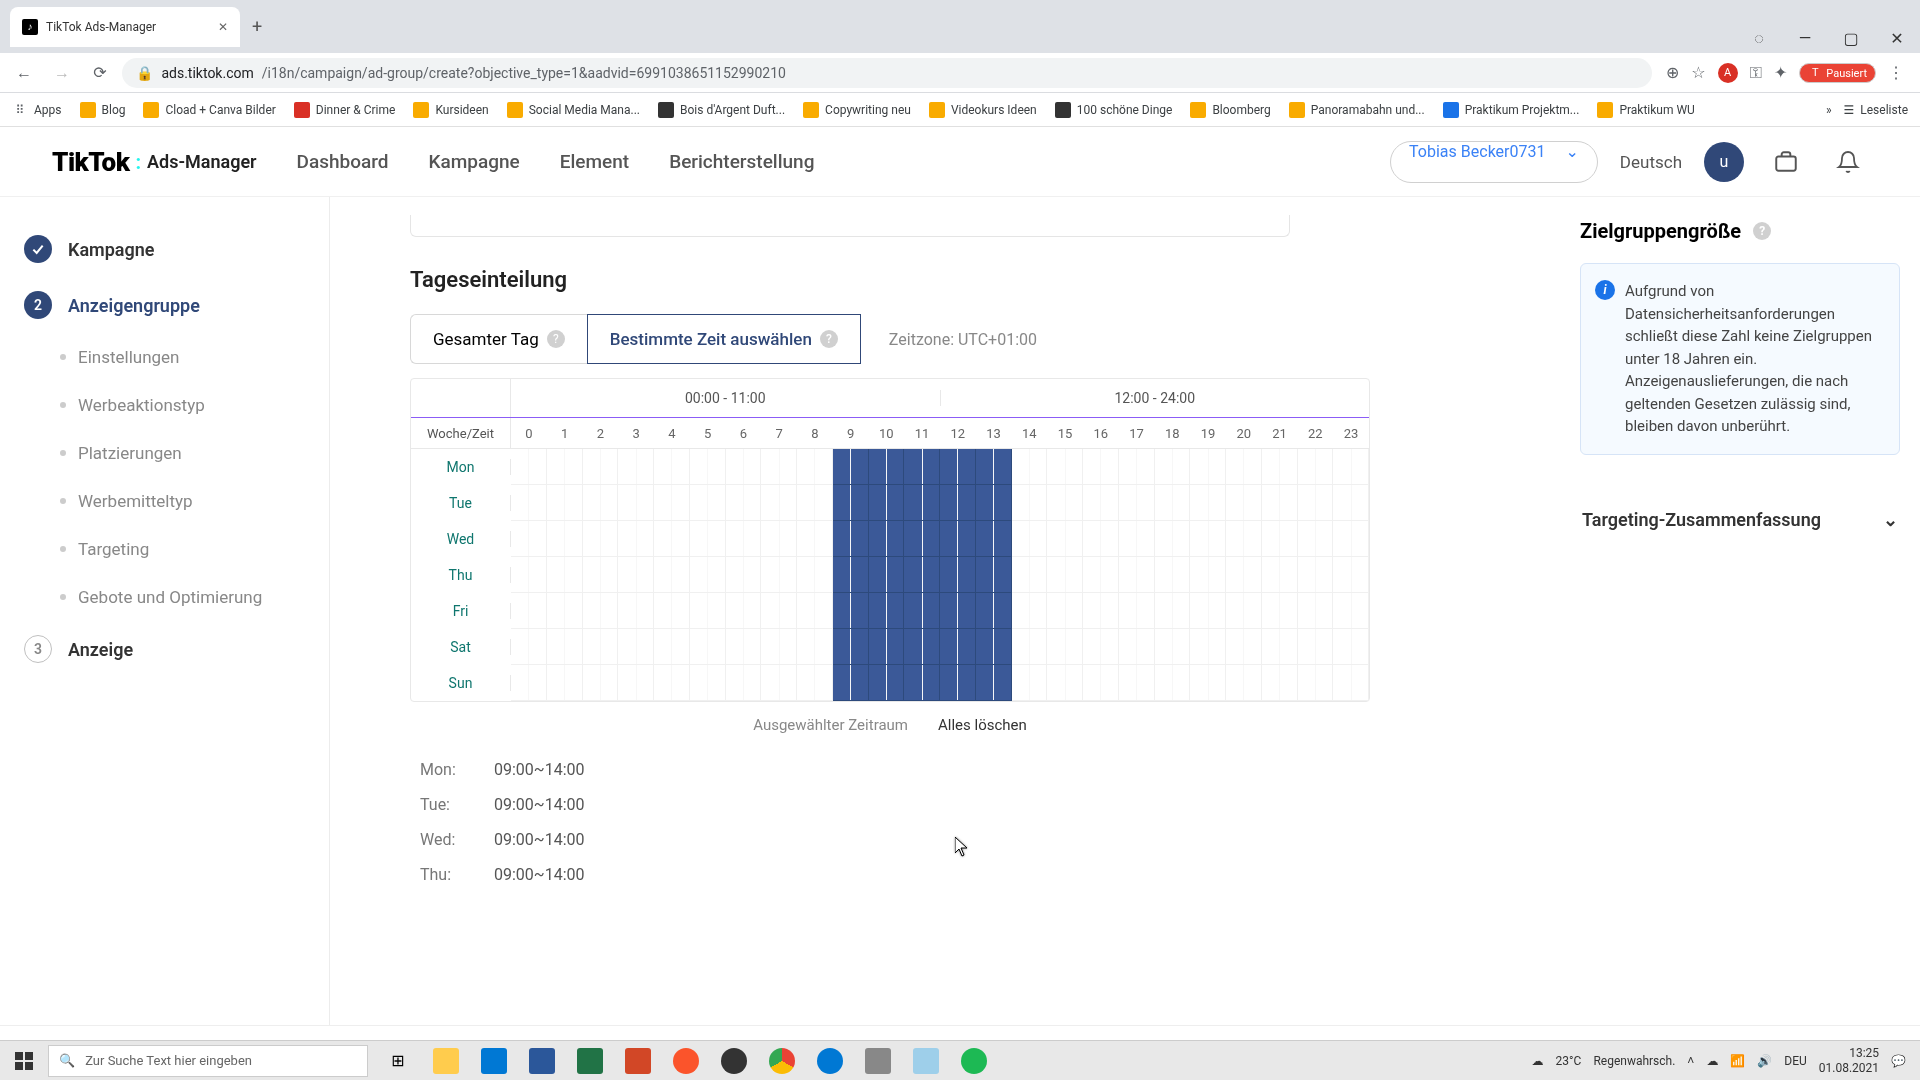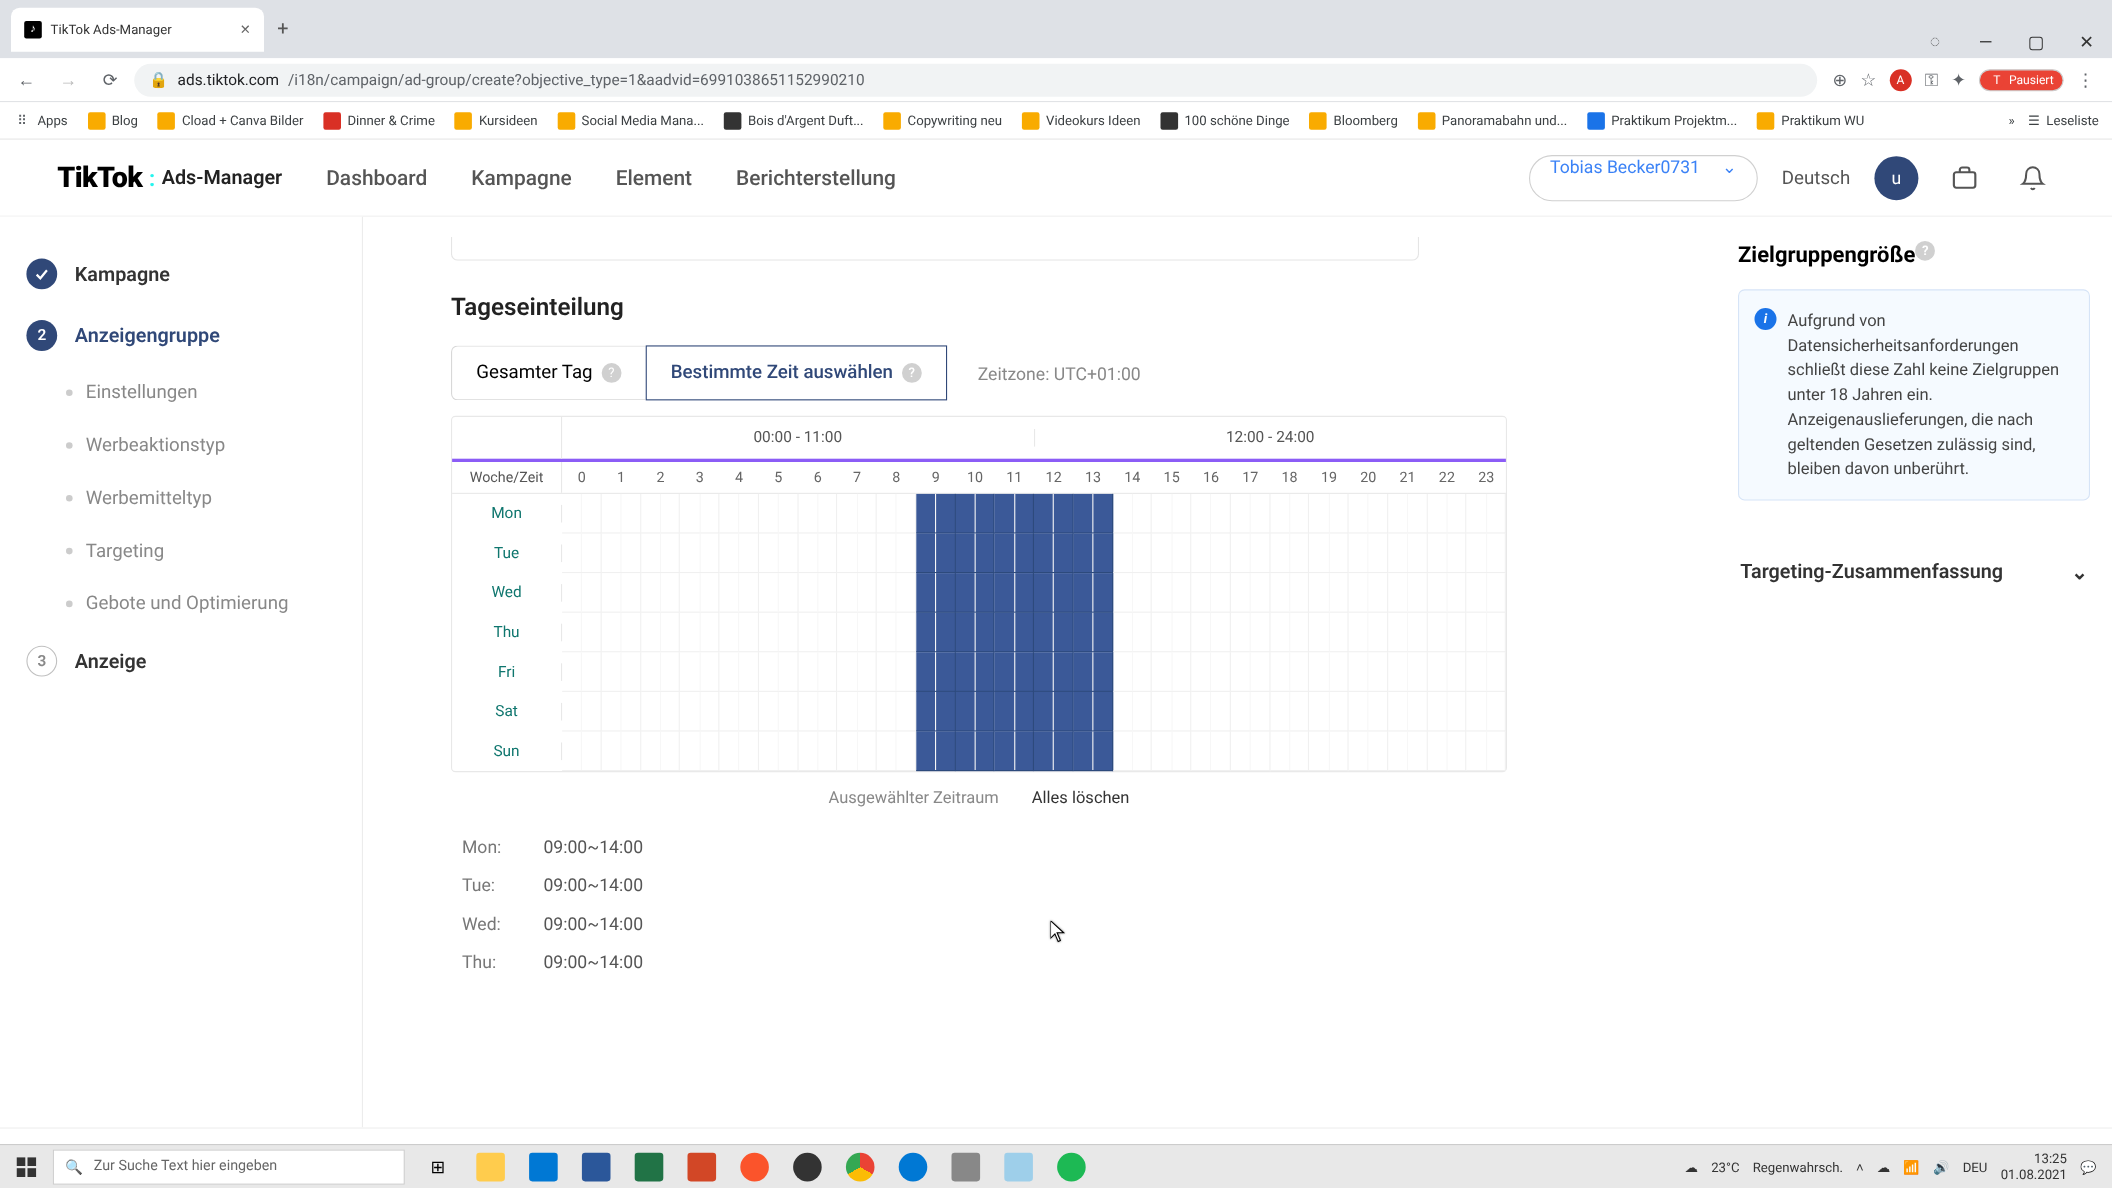--- a/index.html
+++ b/index.html
@@ -75,41 +75,41 @@
 .tg-btn.active { border: 1.5px solid #304878; color: #304878; font-weight:500; z-index:1; position:relative;}
 .help-ic { width:18px; height:18px; border-radius:50%; background:#d0d0d0; color:#fff; font-size:12px; display:flex; align-items:center; justify-content:center;}
 .tz-label { margin-left: 28px; font-size: 16px; color: #888;}
 
 
 .sched { border: 1px solid #e8e8e8; border-radius:4px; width: 960px; background:#fff; margin-bottom:14px;}
 .sched-headrow { display:flex; height:38px; align-items:center;}
 .sched-col0 { width: 100px; border-right:1px solid #e8e8e8; display:flex; align-items:center; justify-content:center; font-size:14px; color:#555;}
 .sched-half { flex:1; text-align:center; font-size:14px; color:#555; border-right:1px solid #e8e8e8;}
 .sched-half:last-child{border-right:none;}
-.sched-hourrow { display:flex; height:32px; align-items:center; border-top:3px solid #8b5cf6; border-bottom:1px solid #e8e8e8;}
+.sched-hourrow { display:flex; height:32px; align-items:center; border-top:1px solid #8b5cf6; border-bottom:1px solid #e8e8e8;}
 .sched-hour { flex:1; text-align:center; font-size:13px; color:#666;}
 .sched-dayrow { display:flex; height:36px; align-items:center;}
 .sched-dayrow:not(:last-child){ }
 .sched-day { width:100px; text-align:center; font-size:14px; color:#0f766e; border-right:1px solid #e8e8e8;}
 .sched-cells { flex:1; display:flex; height:100%;}
 .sched-cell { flex:1; border-right:1px solid #f0f0f0; border-bottom:1px solid #f0f0f0; position:relative;}
 .sched-cell.half::after{ content:""; position:absolute; left:50%; top:0; bottom:0; width:1px; background:#f7f7f7;}
 .sched-cell.sel { background:#3b5998; border-color:#2d4a7c;}
 
 .legend-row { width:960px; display:flex; justify-content:center; gap:18px; font-size:15px; margin-bottom:18px;}
 .legend-sel { color:#888;}
 .legend-clear { color:#333; cursor:pointer;margin-left:12px;}
 
 .summary { width:960px; font-size:16px; color:#555;}
 .summary-row { display:flex; gap:24px; padding:8px 10px;}
 .summary-day { width:50px; color:#777;}
 
 
 .right-panel { width: 360px; padding: 22px 20px; }
-.rp-title { font-size: 20px; font-weight: 700; display:flex; gap:0; margin-bottom:20px;}
+.rp-title { font-size: 20px; font-weight: 700; display:flex; align-items:center; gap:12px; margin-bottom:20px;}
 .gauge-wrap { display:flex; flex-direction:column; align-items:center; margin-bottom:28px;}
 .gauge { width:180px; height:95px; position:relative;}
 .gauge svg { width:100%; height:100%;}
 .needle { position:absolute; left:50%; bottom:5px; width:4px; height:70px; background:#888; transform-origin: bottom center; transform: translateX(-50%) rotate(0deg); border-radius:2px;}
 .needle::after{content:""; position:absolute; bottom:-6px; left:-4px; width:12px; height:12px; background:#888; border-radius:50%;}
 .gauge-label { font-size:20px; font-weight:700; margin-top:14px; color:#222;}
 .gauge-sub { font-size:15px; color:#777; margin-top:4px;}
 .gauge-range { font-size:16px; color:#555; margin-top:2px;}
 .info-box { border:1px solid #d6e4f7; background:#f5faff; border-radius:6px; padding:16px 16px 16px 44px; position:relative; font-size:15px; color:#444; line-height:1.5;}
 .info-box .info-ic { position:absolute; left:14px; top:16px; width:20px; height:20px; border-radius:50%; background:#1a73e8; color:#fff; display:flex; align-items:center; justify-content:center; font-size:12px; font-style:italic; font-weight:bold;}
@@ -286,20 +286,21 @@
         </div>
       <span>Kampagne</span>
     </div>
     <div class="step activetxt">
       <div class="step-ind active">2</div>
       <span>Anzeigengruppe</span>
     </div>
     <div class="substeps">
       <div class="substep">Einstellungen</div>
       <div class="substep">Werbeaktionstyp</div>
+      <div class="substep">Platzierungen</div>
       <div class="substep">Werbemitteltyp</div>
       <div class="substep">Targeting</div>
       <div class="substep">Gebote und Optimierung</div>
     </div>
     <div class="step">
       <div class="step-ind todo">3</div>
       <span>Anzeige</span>
     </div>
   </div>
 

